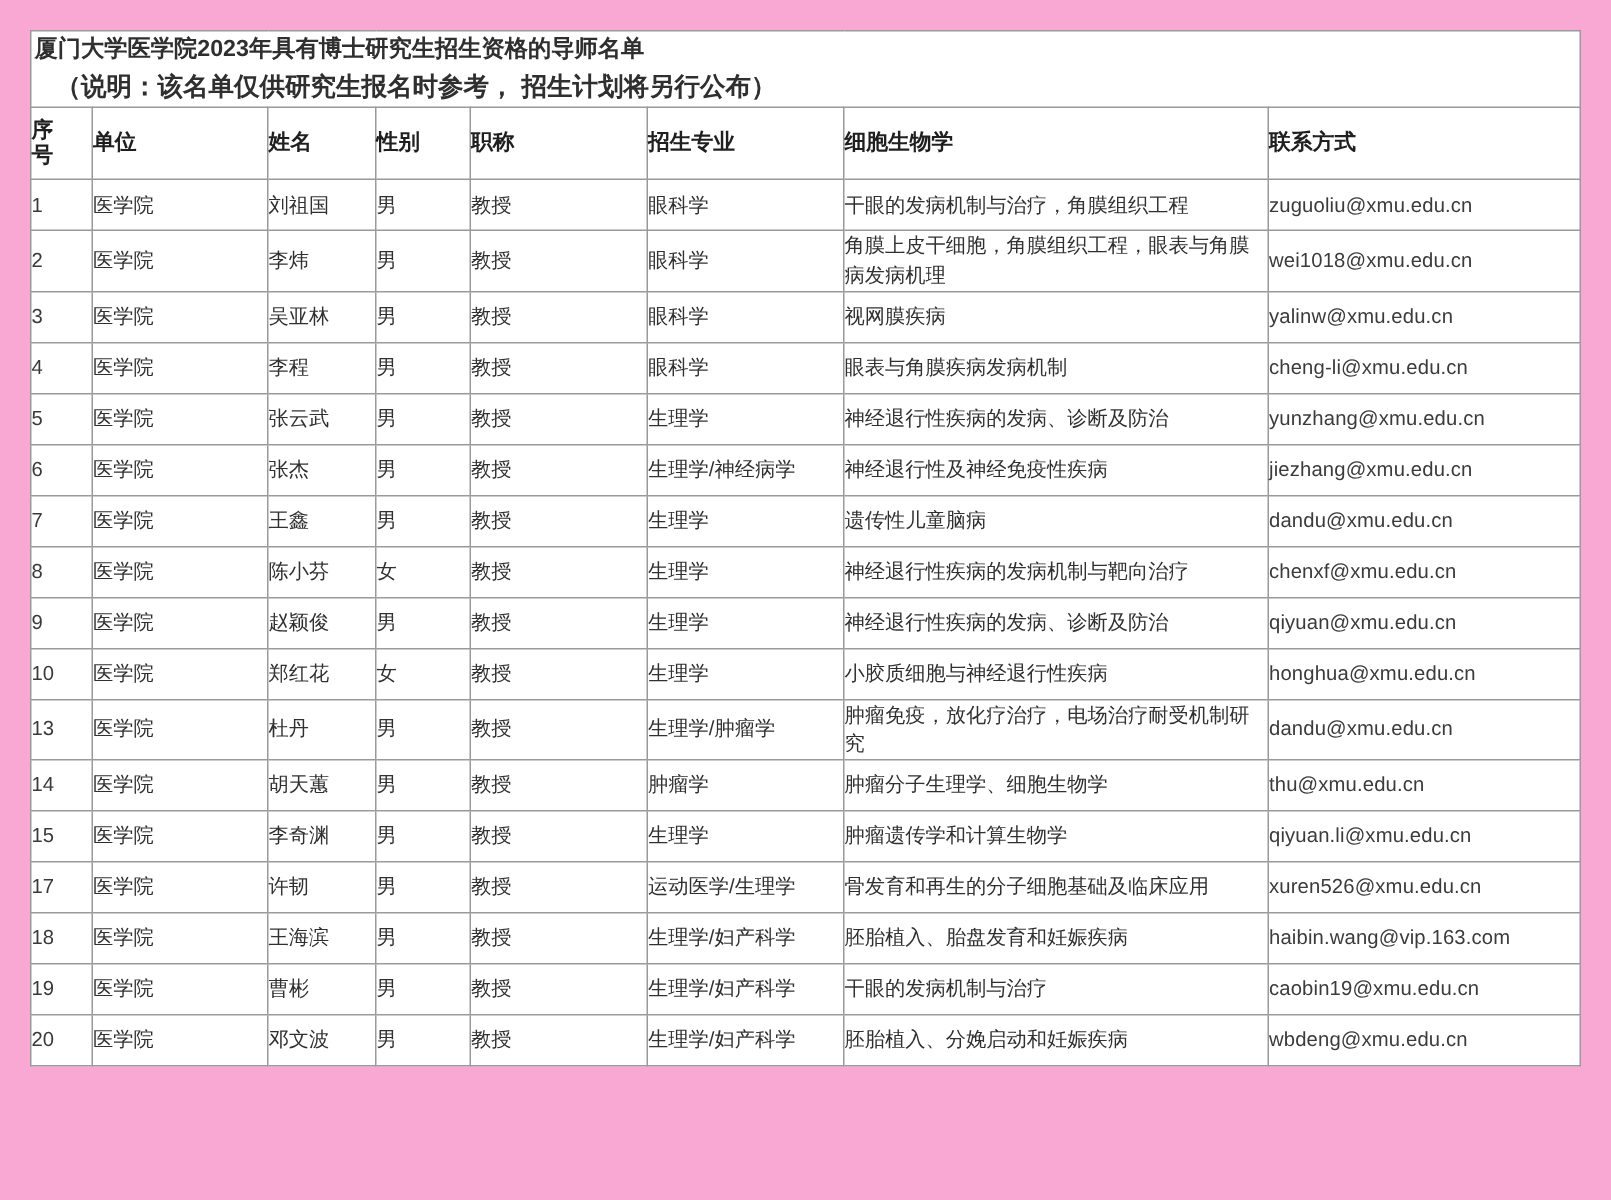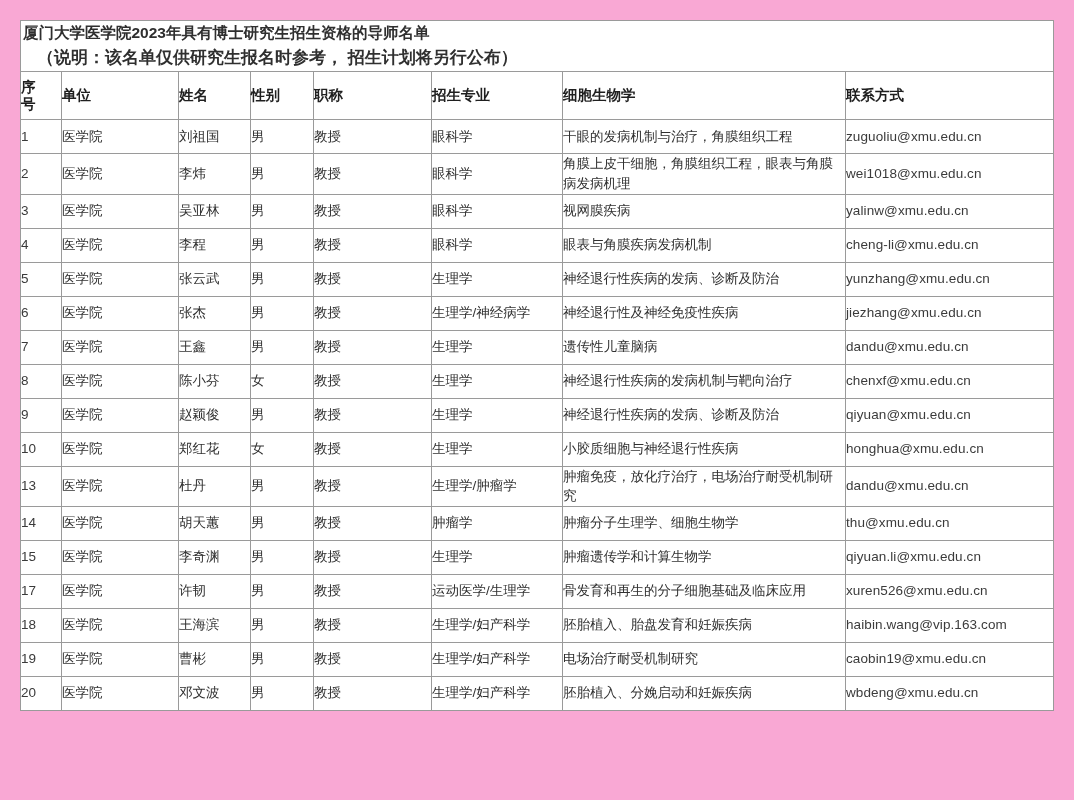--- a/index.html
+++ b/index.html
@@ -286,21 +286,21 @@
             <td class="c-dir">胚胎植入、胎盘发育和妊娠疾病</td>
             <td class="c-email">haibin.wang@vip.163.com</td>
           </tr>
           <tr>
             <td class="c-seq">19</td>
             <td class="c-unit">医学院</td>
             <td class="c-name">曹彬</td>
             <td class="c-sex">男</td>
             <td class="c-rank">教授</td>
             <td class="c-major nowrapcell">生理学/妇产科学</td>
-            <td class="c-dir">电场治疗耐受机制研究</td>
+            <td class="c-dir">干眼的发病机制与治疗</td>
             <td class="c-email">caobin19@xmu.edu.cn</td>
           </tr>
           <tr>
             <td class="c-seq">20</td>
             <td class="c-unit">医学院</td>
             <td class="c-name">邓文波</td>
             <td class="c-sex">男</td>
             <td class="c-rank">教授</td>
             <td class="c-major nowrapcell">生理学/妇产科学</td>
             <td class="c-dir">胚胎植入、分娩启动和妊娠疾病</td>

